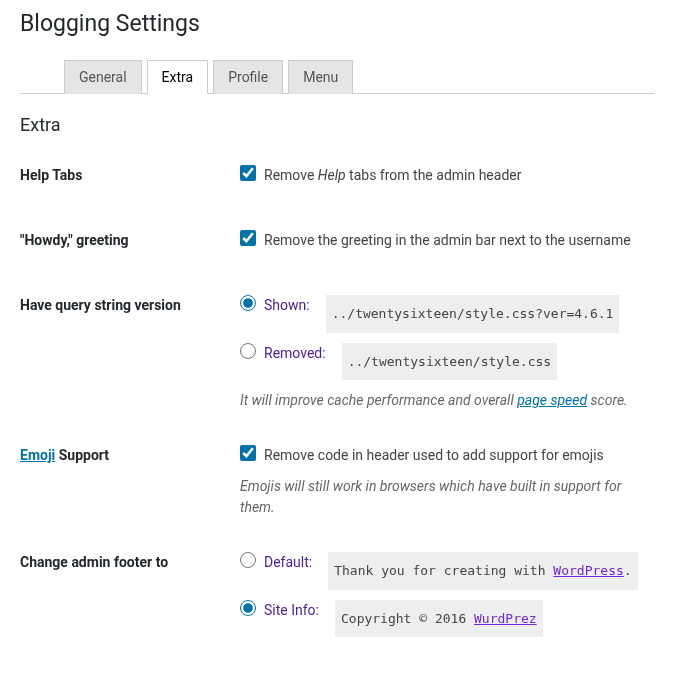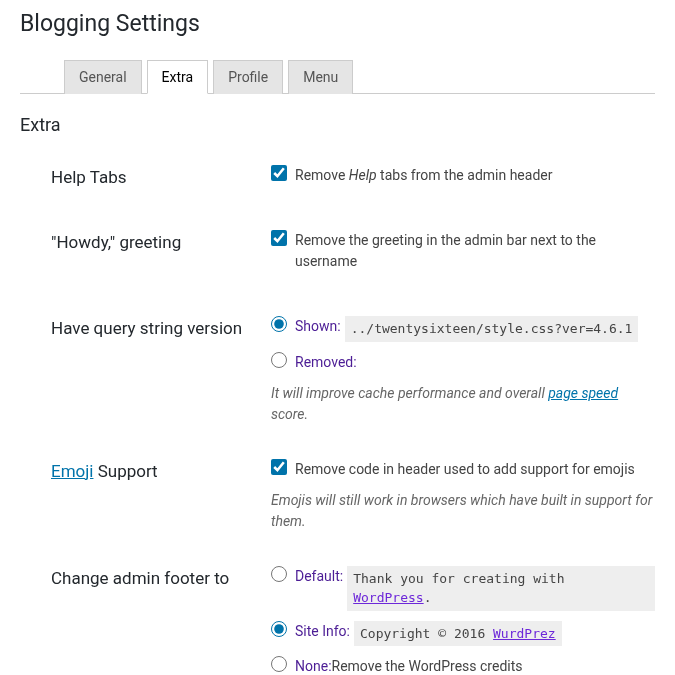--- a/index.html
+++ b/index.html
@@ -50,25 +50,24 @@
       width: 100%;
     }
     .form-row {
       display: flex;
       align-items: flex-start;
       margin-bottom: 34px;
     }
     .row-label {
       width: 220px;
       flex-shrink: 0;
-      font-size: 17px;
-      font-weight: 400;
+      font-size: 14px;
+      font-weight: 700;
       color: #23282d;
       padding-top: 2px;
-      margin-left: 31px;
     }
     .row-label a {
       color: #0073aa;
       text-decoration: underline;
     }
     .row-content {
       flex: 1;
       font-size: 14px;
       color: #444;
     }
@@ -86,25 +85,25 @@
       accent-color: #0073aa;
       flex-shrink: 0;
     }
     input[type="radio"] {
       border-radius: 50%;
     }
     .strong { font-weight: 400; color: #4c1d95; }
     .italic { font-style: italic; }
     .code-box {
       background: #eee;
-      padding: 3px 6px;
+      padding: 9px 6px;
       font-family: Consolas, Monaco, monospace;
       font-size: 13px;
       color: #444;
-      margin-left: 4px;
+      margin-left: 16px;
       display: inline-block;
     }
     .code-box a {
       color: #6d28d9;
       text-decoration: underline;
     }
     .description {
       font-style: italic;
       color: #666;
       font-size: 14px;
@@ -170,20 +169,21 @@
     <div class="row-label">Have query string version</div>
     <div class="row-content">
       <label class="radio-line">
         <input type="radio" name="qs" checked="" style="">
         <span class="strong">Shown:</span>
         <span class="code-box">../twentysixteen/style.css?ver=4.6.1</span>
       </label>
       <label class="radio-line">
         <input type="radio" name="qs" style="">
         <span class="strong">Removed:</span>
+        <span class="code-box">../twentysixteen/style.css</span>
       </label>
       <div class="description">
         <span>It will improve cache performance and overall </span><a href="#">page speed</a><span> score.</span>
       </div>
     </div>
   </div>
 
   <div class="form-row">
     <div class="row-label">
       <a href="#">Emoji</a><span> Support</span>
@@ -207,25 +207,20 @@
           <span>Thank you for creating with </span><a href="#">WordPress</a><span>.</span>
         </span>
       </label>
       <label class="radio-line">
         <input type="radio" name="footer" checked="" style="">
         <span class="strong">Site Info:</span>
         <span class="code-box">
           <span>Copyright © 2016 </span><a href="#">WurdPrez</a>
         </span>
       </label>
-      <label class="radio-line">
-        <input type="radio" name="footer" style="">
-        <span class="strong">None:</span>
-        <span> Remove the WordPress credits</span>
-      </label>
     </div>
   </div>
 
 </div>
 
 <button class="save-btn">Save Changes</button>
 
 
 
 

